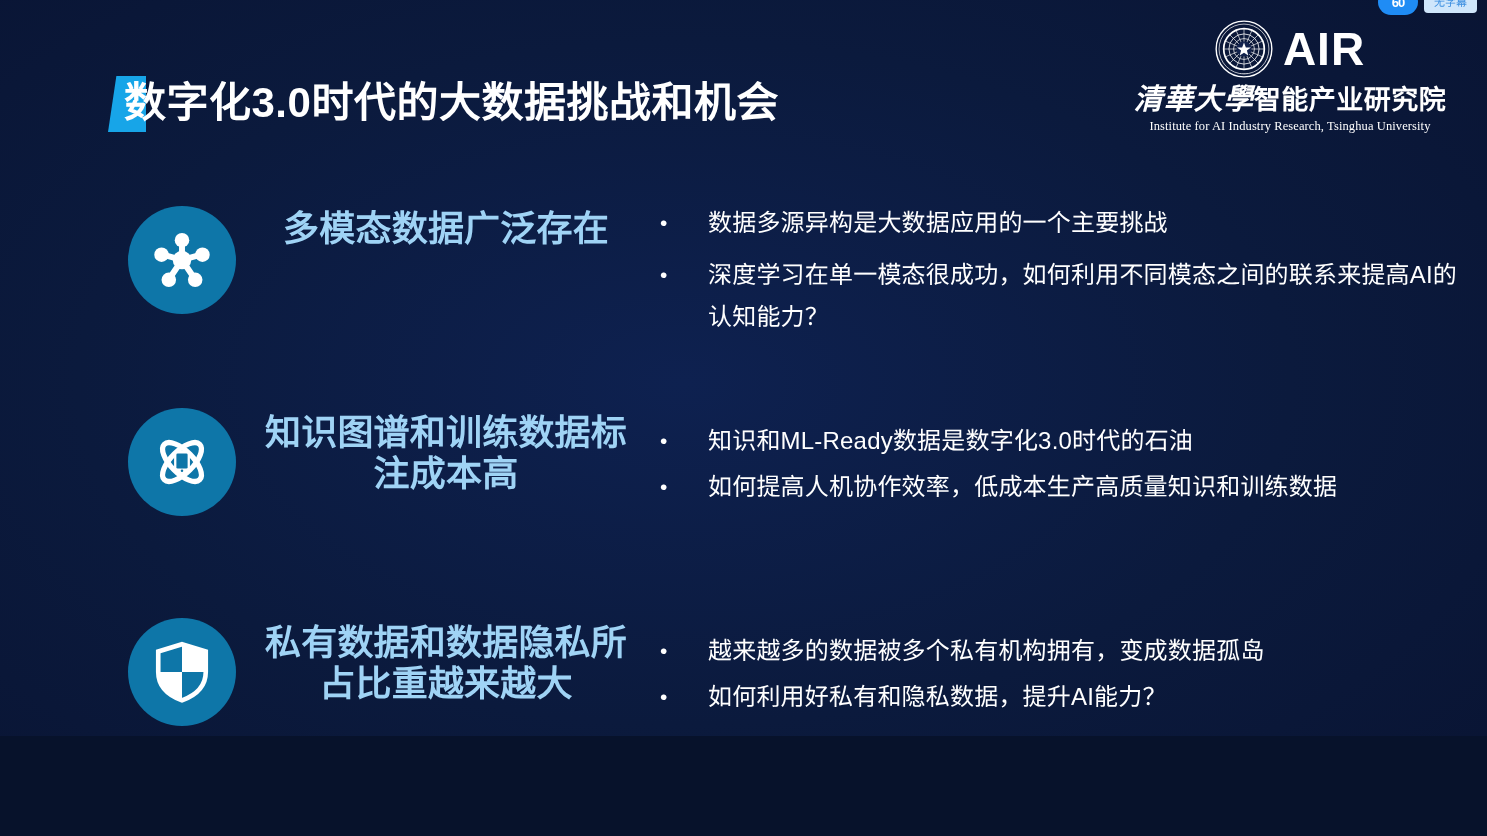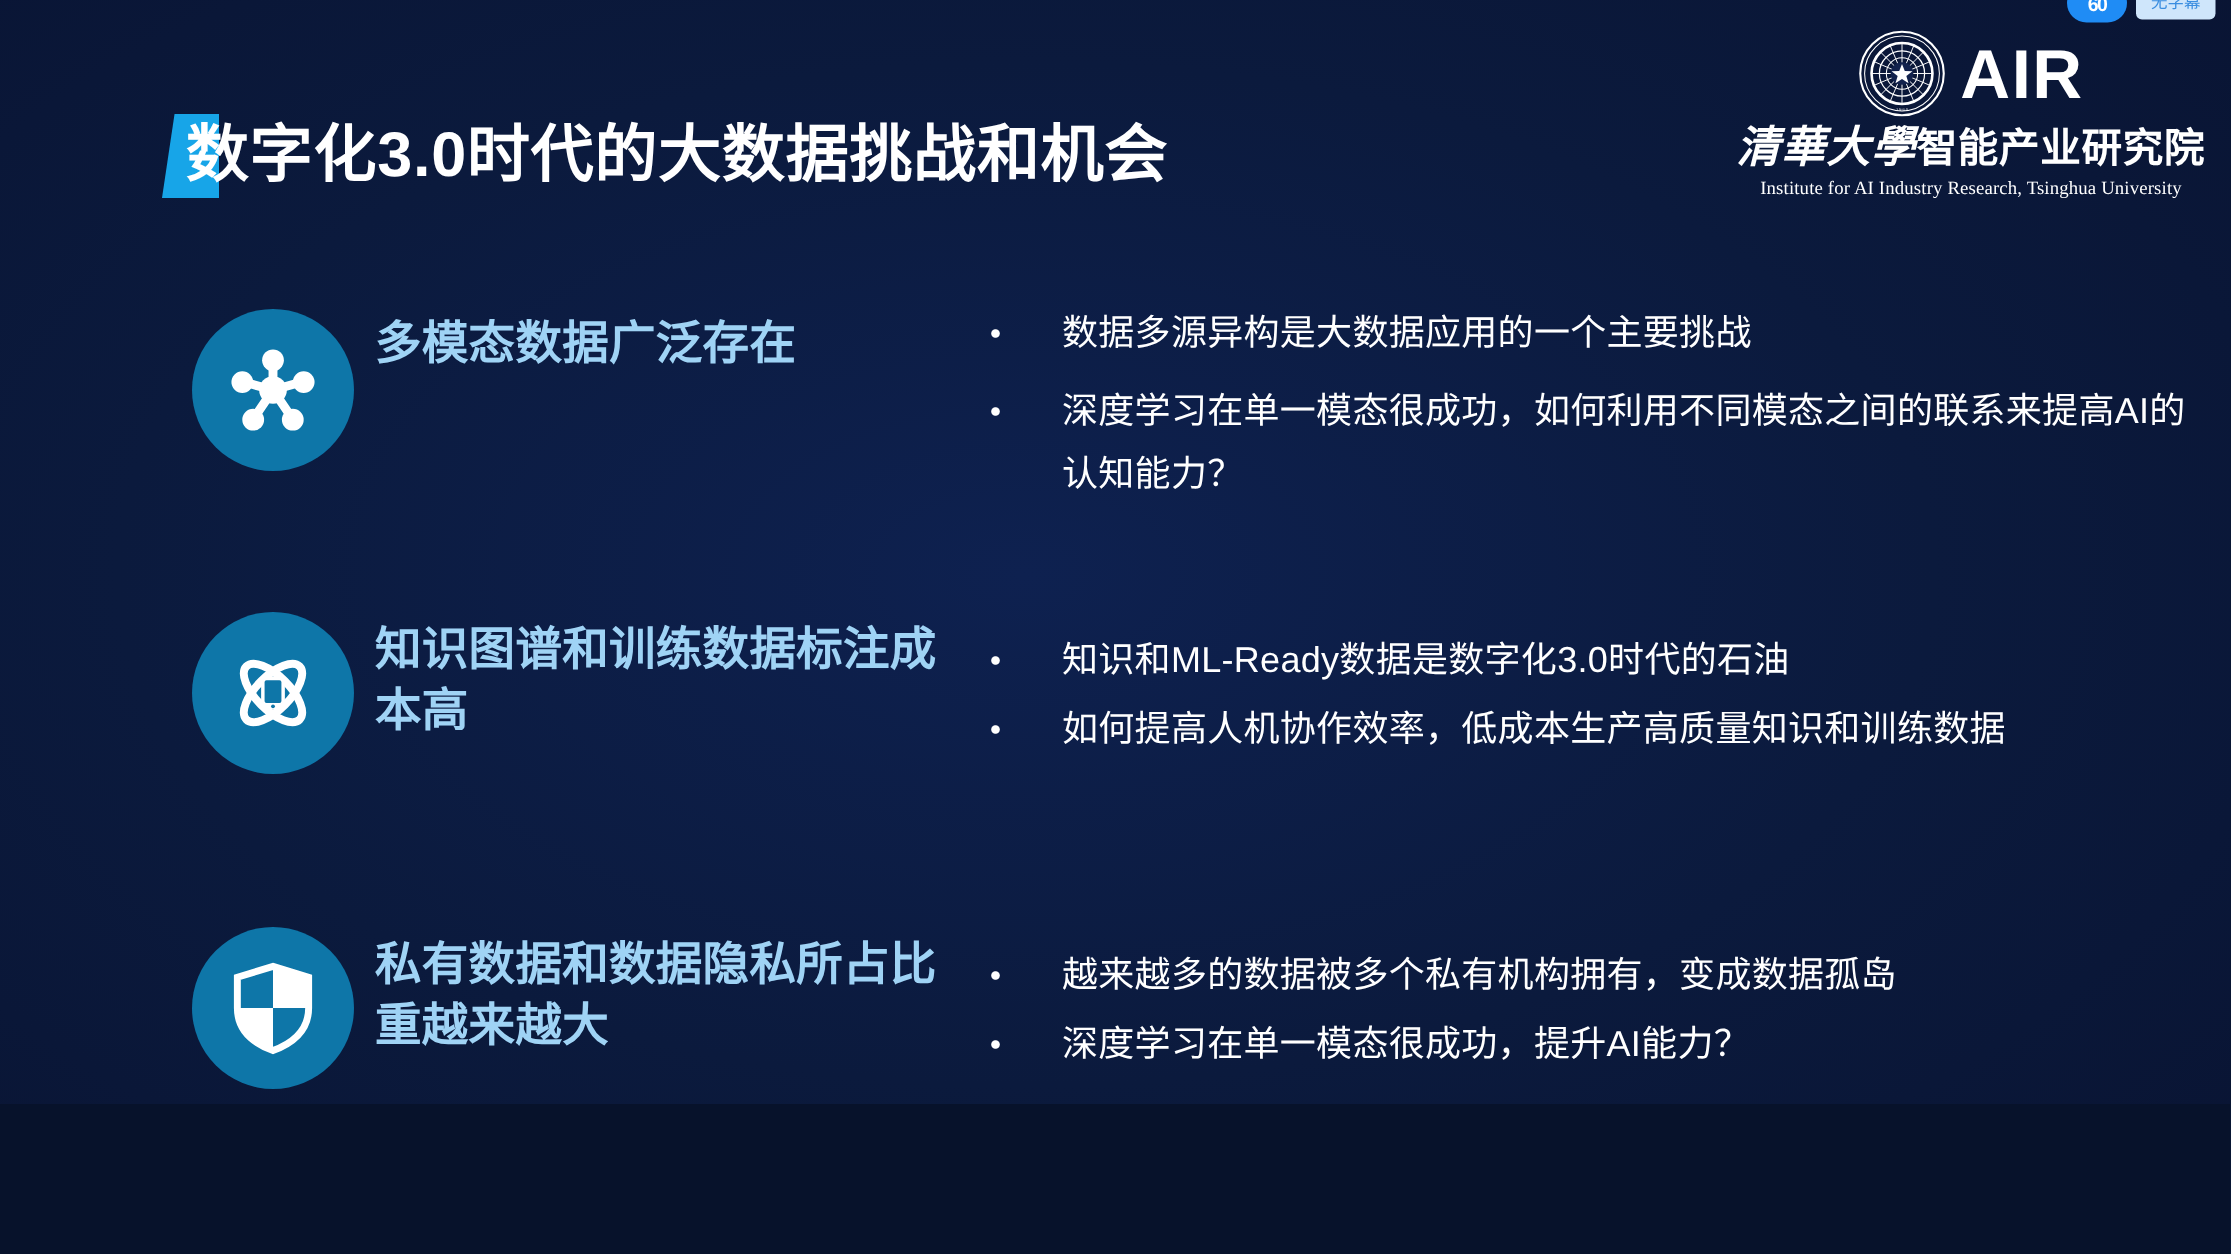--- a/index.html
+++ b/index.html
@@ -87,21 +87,21 @@
     font-size: 42px;
     font-weight: bold;
     line-height: 58px;
     letter-spacing: 0.5px;
     white-space: nowrap;
   }
 
   
   .logo-block {
     position: absolute;
-    right: 8px;
+    right: 32px;
     top: 18px;
     width: 330px;
     text-align: center;
     z-index: 30;
   }
   .logo-top {
     display: flex;
     align-items: center;
     justify-content: center;
     gap: 10px;
@@ -173,23 +173,23 @@
   .icon-badge svg {
     width: 66px;
     height: 66px;
     display: block;
   }
   .row-heading {
     position: absolute;
     left: 250px;
     top: 30px;
     width: 392px;
-    text-align: left;
+    text-align: center;
     color: #9fd3f5;
-    font-size: 31px;
+    font-size: 36px;
     font-weight: bold;
     line-height: 41px;
     letter-spacing: 0.2px;
   }
   .bullets {
     position: absolute;
     left: 652px;
     top: 26px;
     right: 10px;
   }
@@ -351,19 +351,19 @@
         </svg>
       </div>
       <div class="row-heading">私有数据和数据隐私所占比重越来越大</div>
       <div class="bullets">
         <div class="bullet">
           <span class="bullet-dot">•</span>
           <span class="bullet-text">越来越多的数据被多个私有机构拥有，变成数据孤岛</span>
         </div>
         <div class="bullet">
           <span class="bullet-dot">•</span>
-          <span class="bullet-text">深度学习在单一模态很成功，提升AI能力？</span>
+          <span class="bullet-text">如何利用好私有和隐私数据，提升AI能力？</span>
         </div>
       </div>
     </div>
 
   </div>
 </div>
 
 </body></html>

